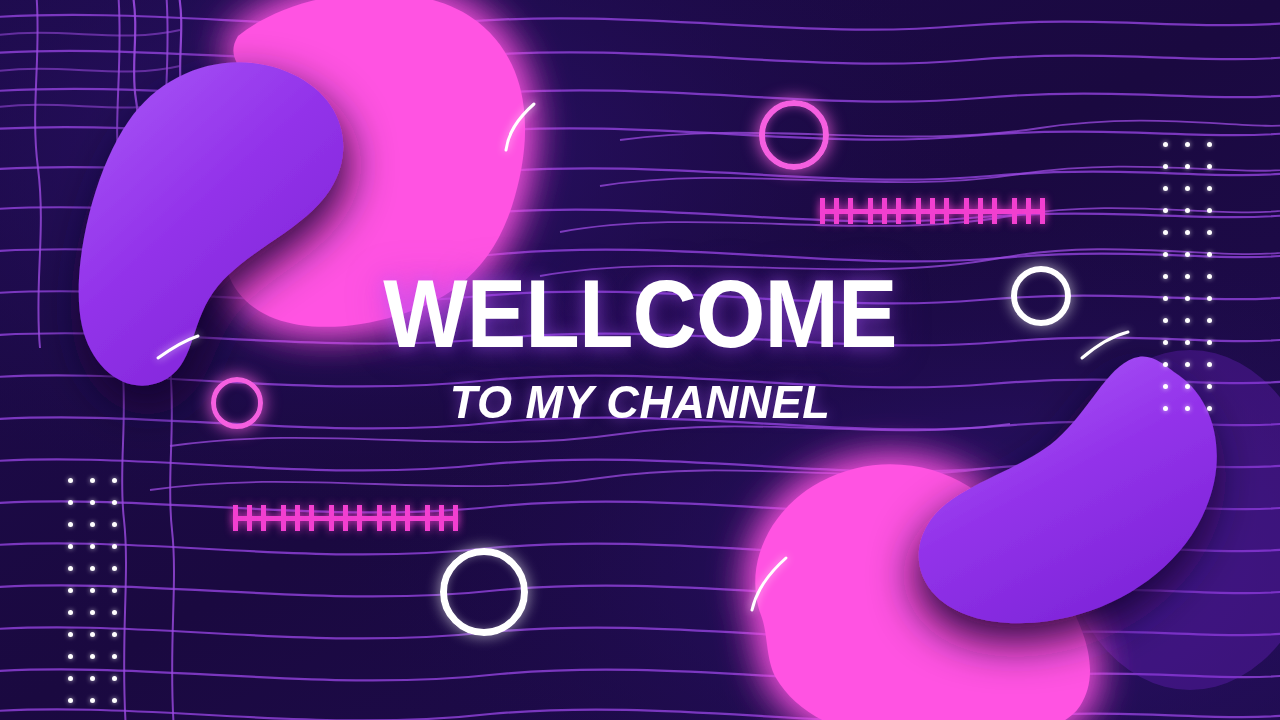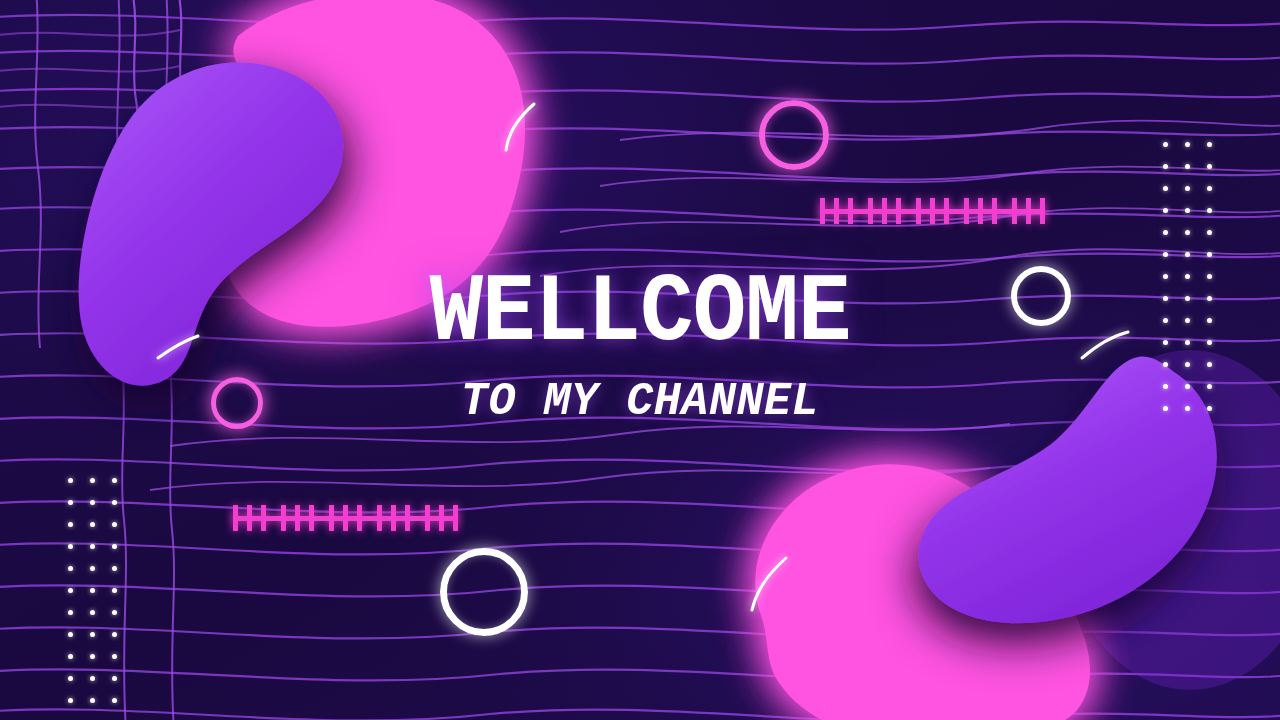--- a/index.html
+++ b/index.html
@@ -7,21 +7,21 @@
     margin: 0;
     padding: 0;
     background: #000;
   }
   #stage {
     position: relative;
     width: 1280px;
     height: 720px;
     overflow: hidden;
     background: #1c0b47;
-    font-family: Liberation Mono, monospace;
+    font-family: Liberation Sans, sans-serif;
     user-select: none;
   }
   .layer {
     position: absolute;
     inset: 0;
     width: 100%;
     height: 100%;
     pointer-events: none;
   }
 

